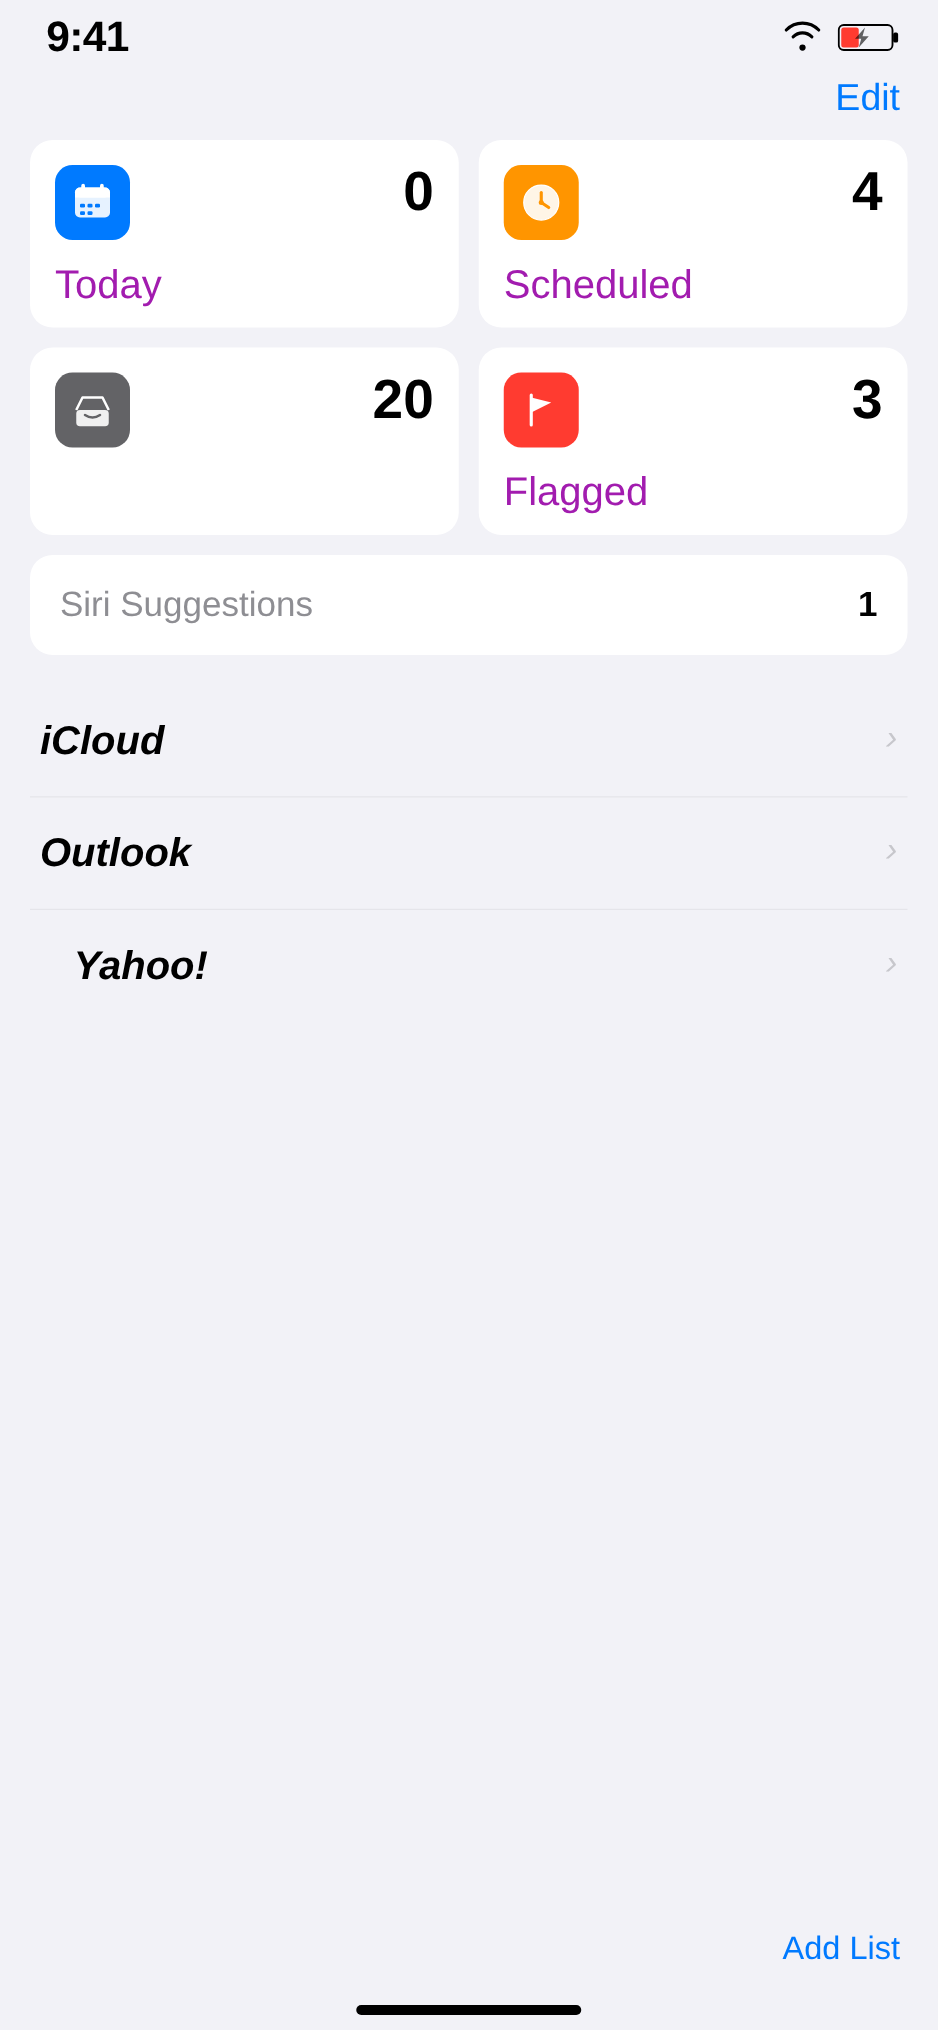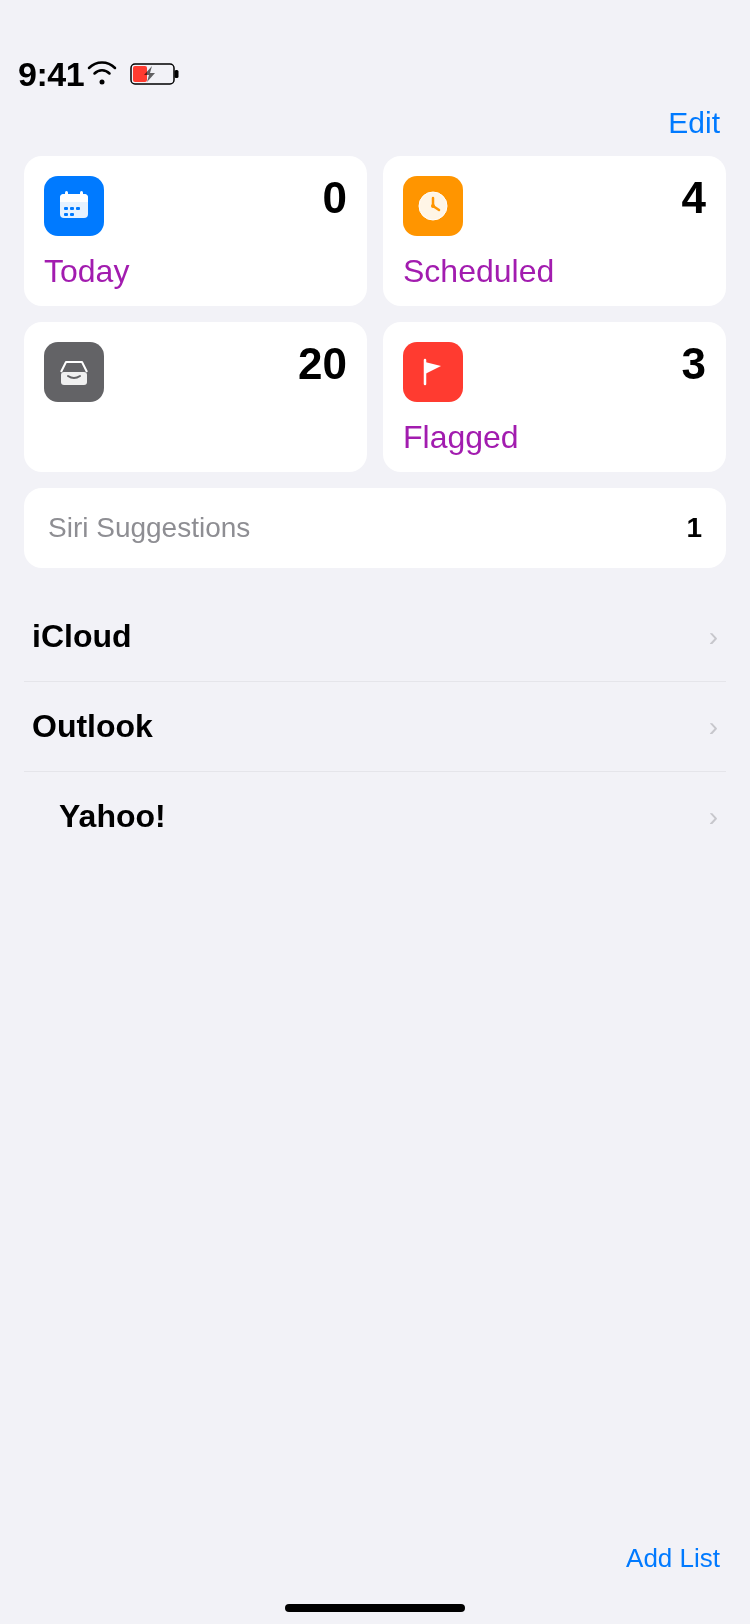--- a/index.html
+++ b/index.html
@@ -9,25 +9,25 @@
       width: 750px;
       min-height: 1624px;
       background-color: #f2f2f7;
       font-family: -apple-system, 'SF Pro Display', 'Helvetica Neue', Arial, sans-serif;
       position: relative;
     }
 
     
     .status-bar {
       display: flex;
-      align-items: center;
-      padding: 14px 30px 8px 18px;
+      justify-content: space-between;
+      align-items: center;
+      padding: 14px 30px 8px 37px;
       background: #f2f2f7;
       height: 54px;
-      margin-top: 44px;
     }
 
     .status-time {
       font-size: 34px;
       font-weight: 700;
       color: #000;
       letter-spacing: -0.5px;
     }
 
     .status-icons {
@@ -167,24 +167,25 @@
     }
 
     
     .list-section {
       margin-bottom: 0;
     }
 
     .list-item {
       display: flex;
       justify-content: space-between;
-      align-items: center;
+      align-items: flex-start;
       padding: 26px 8px 26px 8px;
       border-bottom: 1px solid #e5e5ea;
       cursor: pointer;
+      font-style: italic;
     }
 
     .list-item:last-child {
       border-bottom: none;
       margin-left: 27px;
     }
 
     .list-item-label {
       font-size: 32px;
       font-weight: 700;

